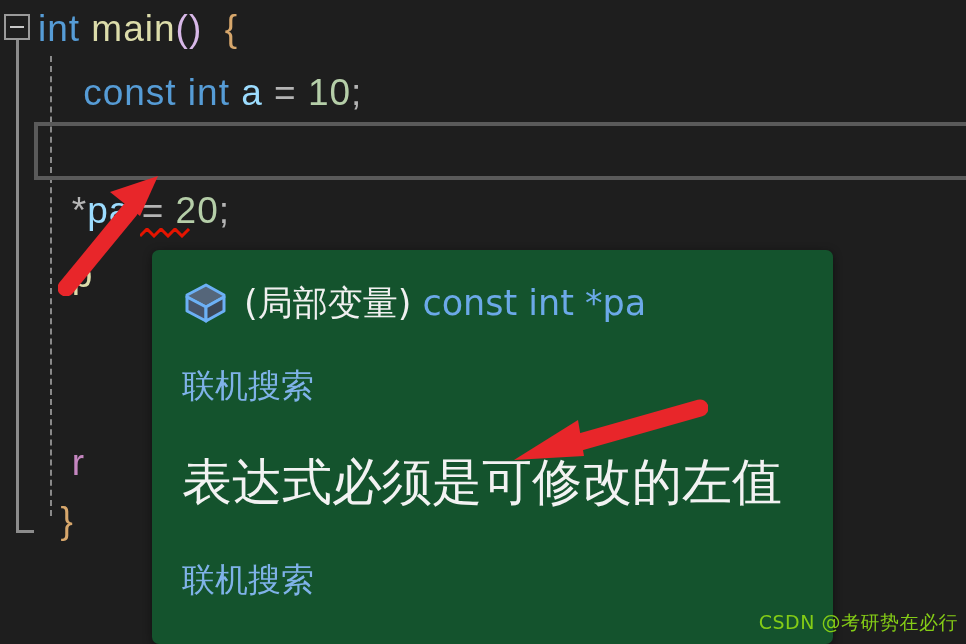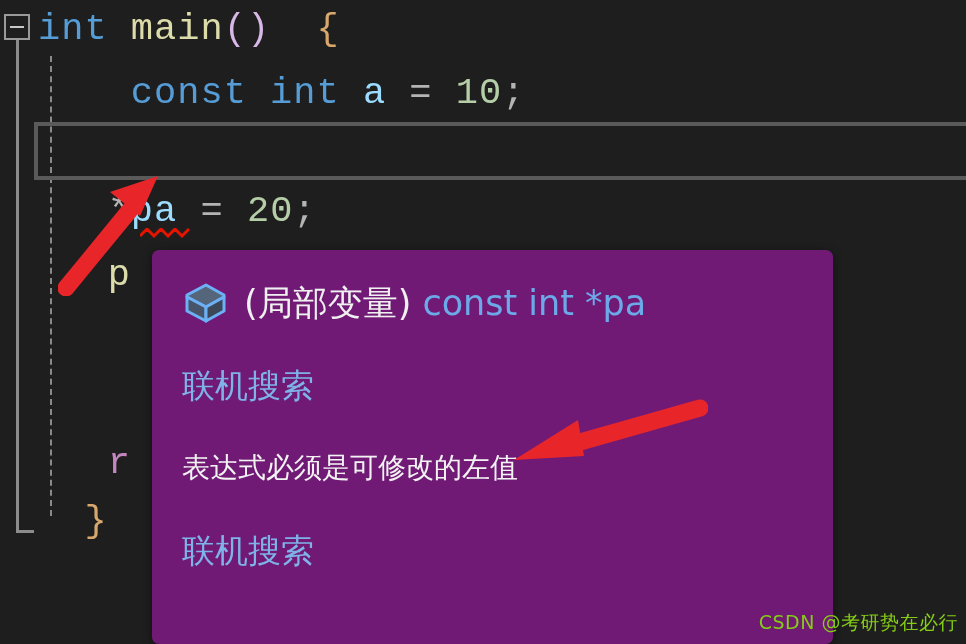--- a/index.html
+++ b/index.html
@@ -49,21 +49,21 @@
     position:absolute;
     left:34px; top:122px; width:940px; height:58px;
     border:4px solid #5a5a5a;
     background:transparent;
   }
 
   
   .code-line {
     position:absolute;
     white-space:pre;
-    font-family:Liberation Mono, monospace;
+    font-family:Liberation Sans, sans-serif;
     font-size:37px;
     line-height:46px;
     letter-spacing:1px;
   }
   .ln1 { left:38px;  top:6px;   }
   .ln2 { left:38px;  top:70px;  }
   .ln3 { left:38px;  top:128px; }
   .ln4 { left:38px;  top:188px; }
   .ln5 { left:38px;  top:252px; }
   .ln6 { left:38px;  top:440px; }
@@ -85,21 +85,21 @@
     width:54px; height:10px;
     overflow:hidden;
   }
   .squiggle svg { display:block; }
 
   
   #tooltip {
     position:absolute;
     left:152px; top:250px;
     width:681px; height:394px;
-    background:#701a75;
+    background:#14532d;
     border-radius:7px;
     box-shadow:0 2px 10px rgba(0,0,0,.45);
     padding:30px 26px 0 30px;
     overflow:hidden;
   }
   .tip-row { display:flex; align-items:center; gap:16px; }
   .tip-sig {
     font-family:"DejaVu Sans", sans-serif;
     font-size:35px;
     white-space:pre;
@@ -112,21 +112,21 @@
   .tip-link {
     font-family:"DejaVu Sans", sans-serif;
     font-size:33px;
     color:#7fb2e8;
     margin-top:38px;
     cursor:pointer;
     display:inline-block;
   }
   .tip-msg {
     font-family:"DejaVu Sans", sans-serif;
-    font-size:28px;
+    font-size:50px;
     color:#f2f2f2;
     margin-top:40px;
     white-space:pre;
   }
   .tip-link2 { margin-top:42px; }
 
   
   .arrow { position:absolute; pointer-events:none; }
   #arrow-1 { left:58px;  top:168px; width:110px; height:128px; }
   #arrow-2 { left:508px; top:398px; width:200px; height:72px;  }

